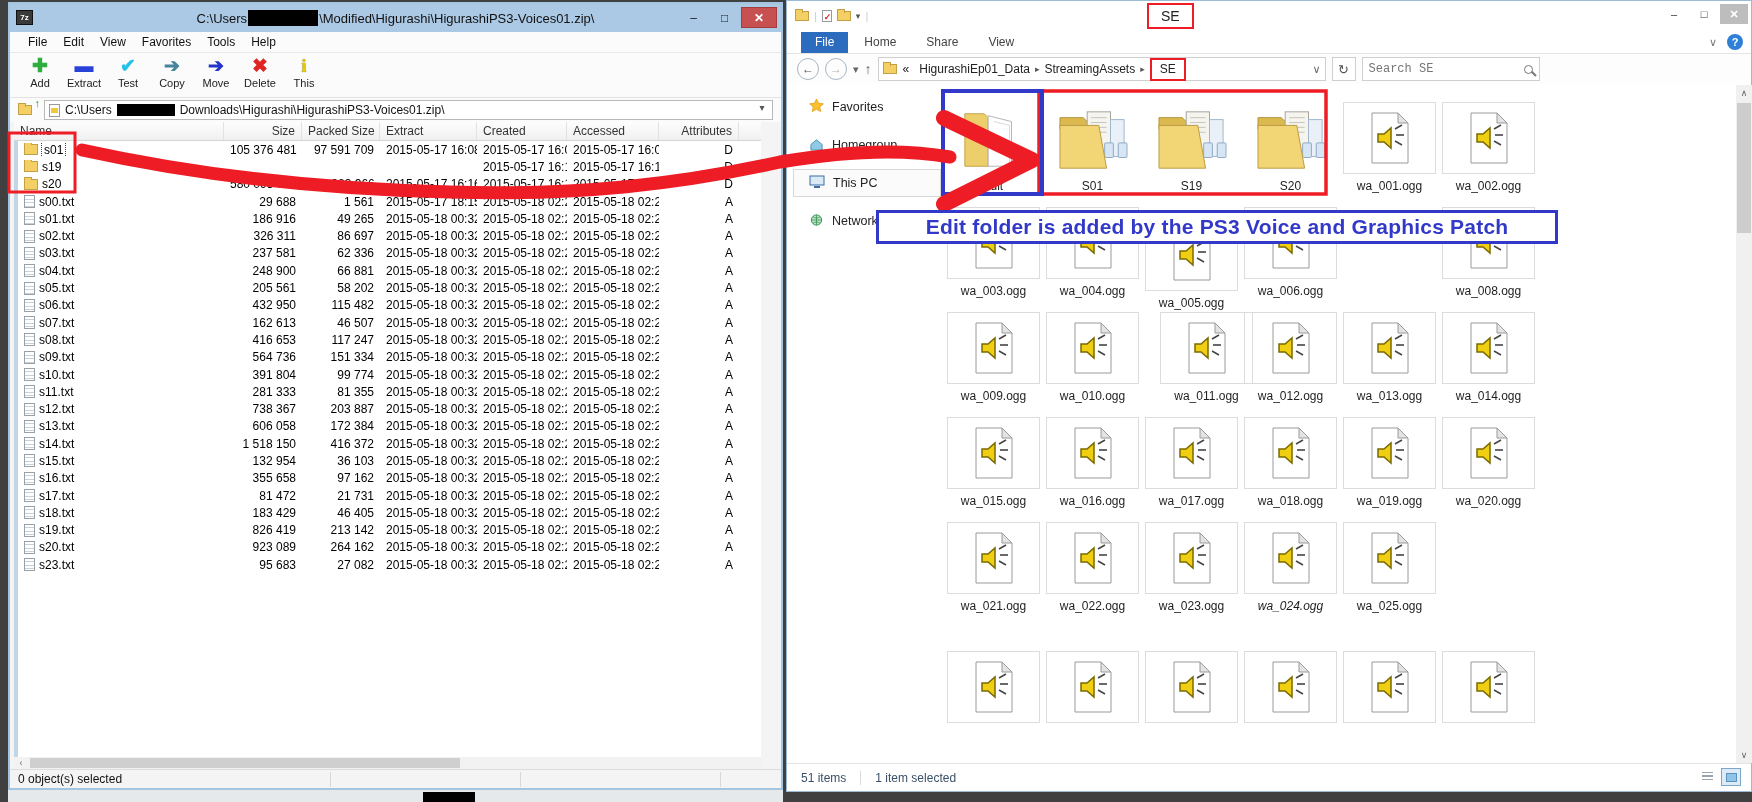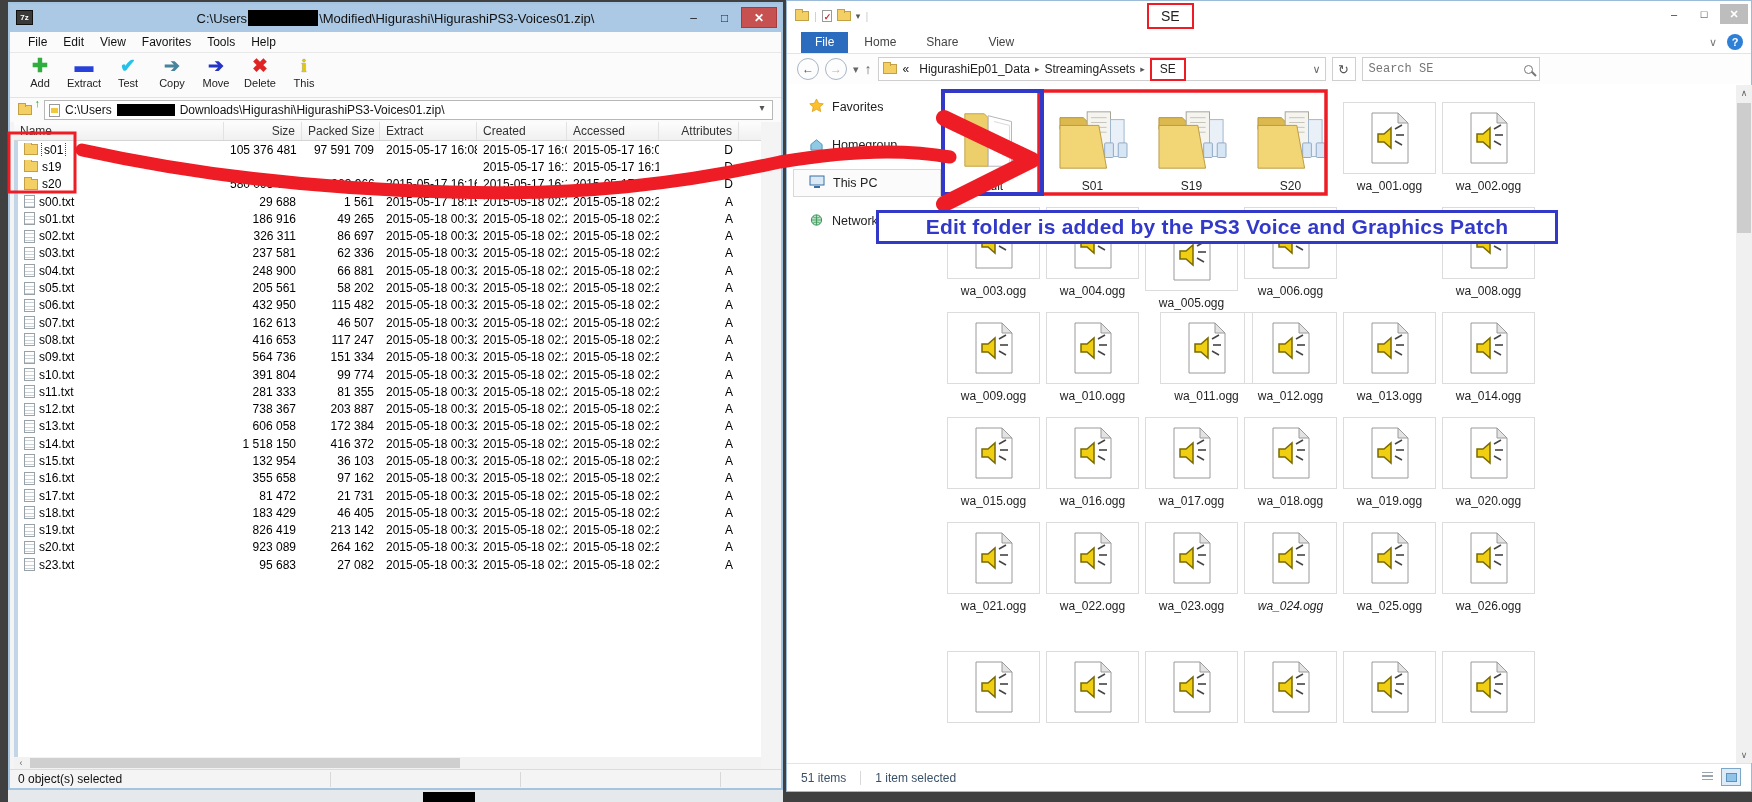--- a/index.html
+++ b/index.html
@@ -1033,35 +1033,20 @@
               <path d="M10 22h6l7-6v20l-7-6h-6z" fill="#f0cf12" stroke="#7a6a00" stroke-width="1.5"></path>
               <g stroke="#444" stroke-width="1.6">
                 <line x1="27" y1="17" x2="34" y2="13"></line>
                 <line x1="28" y1="23" x2="36" y2="23"></line>
                 <line x1="27" y1="29" x2="34" y2="33"></line>
               </g>
             </svg>
           </div>
           <div class="tile-label">wa_025.ogg</div>
         </div>
-        <div class="tile" style="left: 496px; top: 427px;">
-          <div class="tile-frame">
-            <svg width="44" height="52" viewBox="0 0 44 52">
-              <path d="M4 1h26l10 10v40H4z" fill="#fff" stroke="#9a9a9a"></path>
-              <path d="M30 1l10 10H30z" fill="#e3e3e3" stroke="#9a9a9a"></path>
-              <path d="M10 22h6l7-6v20l-7-6h-6z" fill="#f0cf12" stroke="#7a6a00" stroke-width="1.5"></path>
-              <g stroke="#444" stroke-width="1.6">
-                <line x1="27" y1="17" x2="34" y2="13"></line>
-                <line x1="28" y1="23" x2="36" y2="23"></line>
-                <line x1="27" y1="29" x2="34" y2="33"></line>
-              </g>
-            </svg>
-          </div>
-          <div class="tile-label">wa_026.ogg</div>
-        </div>
         <div class="tile" style="left: 1px; top: 556px;">
           <div class="tile-frame">
             <svg width="44" height="52" viewBox="0 0 44 52">
               <path d="M4 1h26l10 10v40H4z" fill="#fff" stroke="#9a9a9a"></path>
               <path d="M30 1l10 10H30z" fill="#e3e3e3" stroke="#9a9a9a"></path>
               <path d="M10 22h6l7-6v20l-7-6h-6z" fill="#f0cf12" stroke="#7a6a00" stroke-width="1.5"></path>
               <g stroke="#444" stroke-width="1.6">
                 <line x1="27" y1="17" x2="34" y2="13"></line>
                 <line x1="28" y1="23" x2="36" y2="23"></line>
                 <line x1="27" y1="29" x2="34" y2="33"></line>

